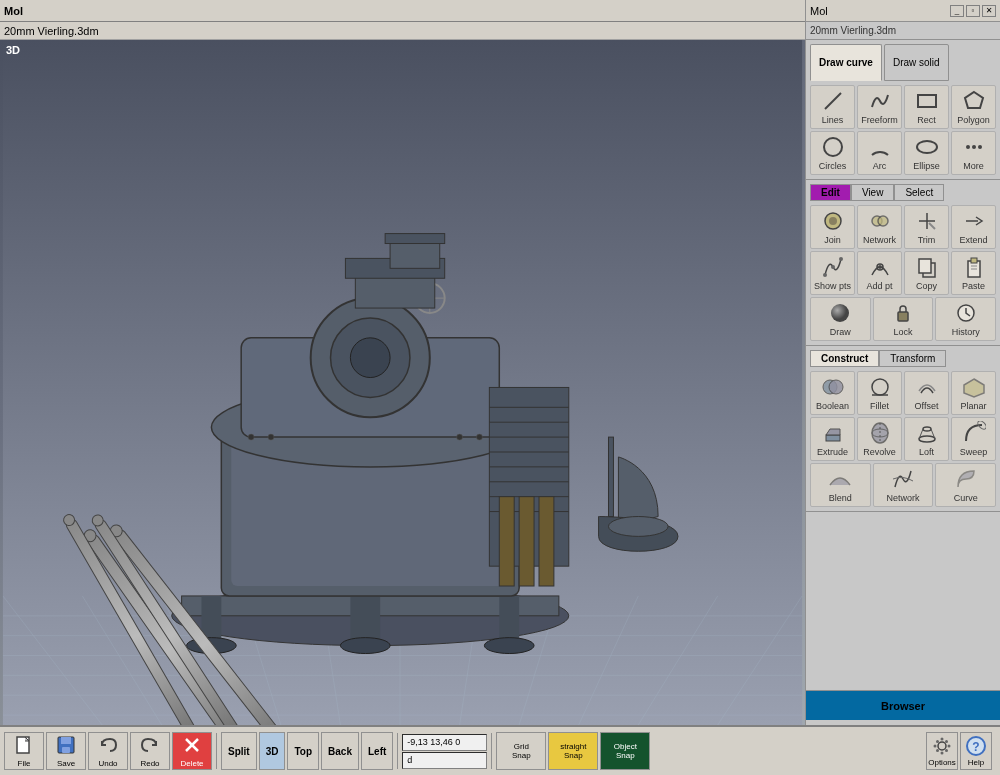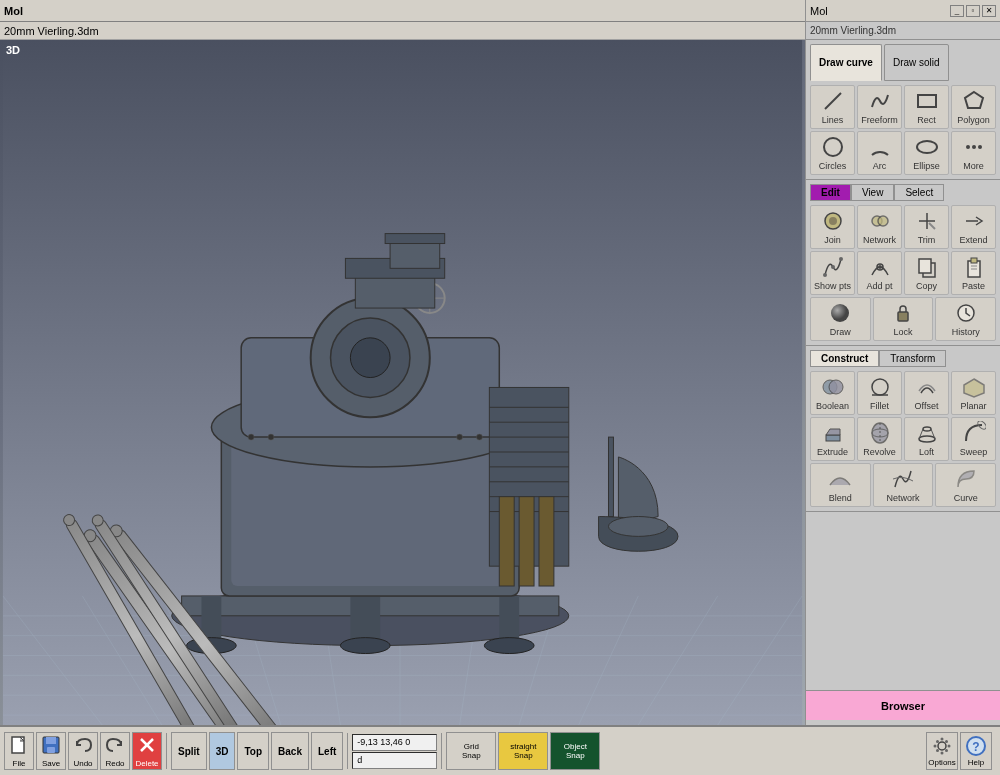--- a/index.html
+++ b/index.html
@@ -110,21 +110,21 @@
     .construct-tab.active { background: #e8e4dc; font-weight: bold; }
 
     
     #bottom-toolbar {
       position: absolute; bottom: 0; left: 0; right: 0; height: 50px;
       background: #d4d0c8; border-top: 2px solid #808080;
       display: flex; align-items: center; padding: 0 4px; gap: 2px;
     }
 
     .toolbar-btn {
-      width: 30px; height: 38px; background: #d4d0c8; border: 1px solid #909090;
+      width: 40px; height: 38px; background: #d4d0c8; border: 1px solid #909090;
       display: flex; flex-direction: column; align-items: center; justify-content: center;
       cursor: pointer; font-size: 9px; gap: 1px;
     }
     .toolbar-btn .btn-icon { font-size: 14px; }
     .toolbar-btn .btn-label { font-size: 8px; }
 
     .toolbar-separator { width: 1px; height: 36px; background: #909090; margin: 0 2px; }
 
     .view-btn {
       padding: 16px 6px; height: 38px; background: #d4d0c8; border: 1px solid #909090;
@@ -647,21 +647,21 @@
         <div class="tool-icon">
           <svg width="24" height="24">
             <path d="M4 20 Q4 4 20 4 Q20 12 12 12 Q4 12 4 20" stroke="#444" stroke-width="1.5" fill="#9090a0" opacity="0.5"></path>
           </svg>
         </div>
         <div class="tool-label">Curve</div>
       </div>
     </div>
   </div>
 
-  <div style="position:absolute;bottom:55px;left:0;right:0;display:flex;align-items:center;justify-content:center;height:30px;background:#f9a8d4;border-top:1px solid #909090;">
+  <div style="position:absolute;bottom:55px;left:0;right:0;display:flex;align-items:center;justify-content:center;height:30px;background:#0369a1;border-top:1px solid #909090;">
     <span style="font-size:11px;font-weight:bold;">Browser</span>
   </div>
 </div>
 
 <div id="bottom-toolbar">
 
   <div class="toolbar-btn">
     <div class="btn-icon">
       <svg width="20" height="20">
           <rect x="3" y="2" width="12" height="16" fill="white" stroke="#444" stroke-width="1.5"></rect>

